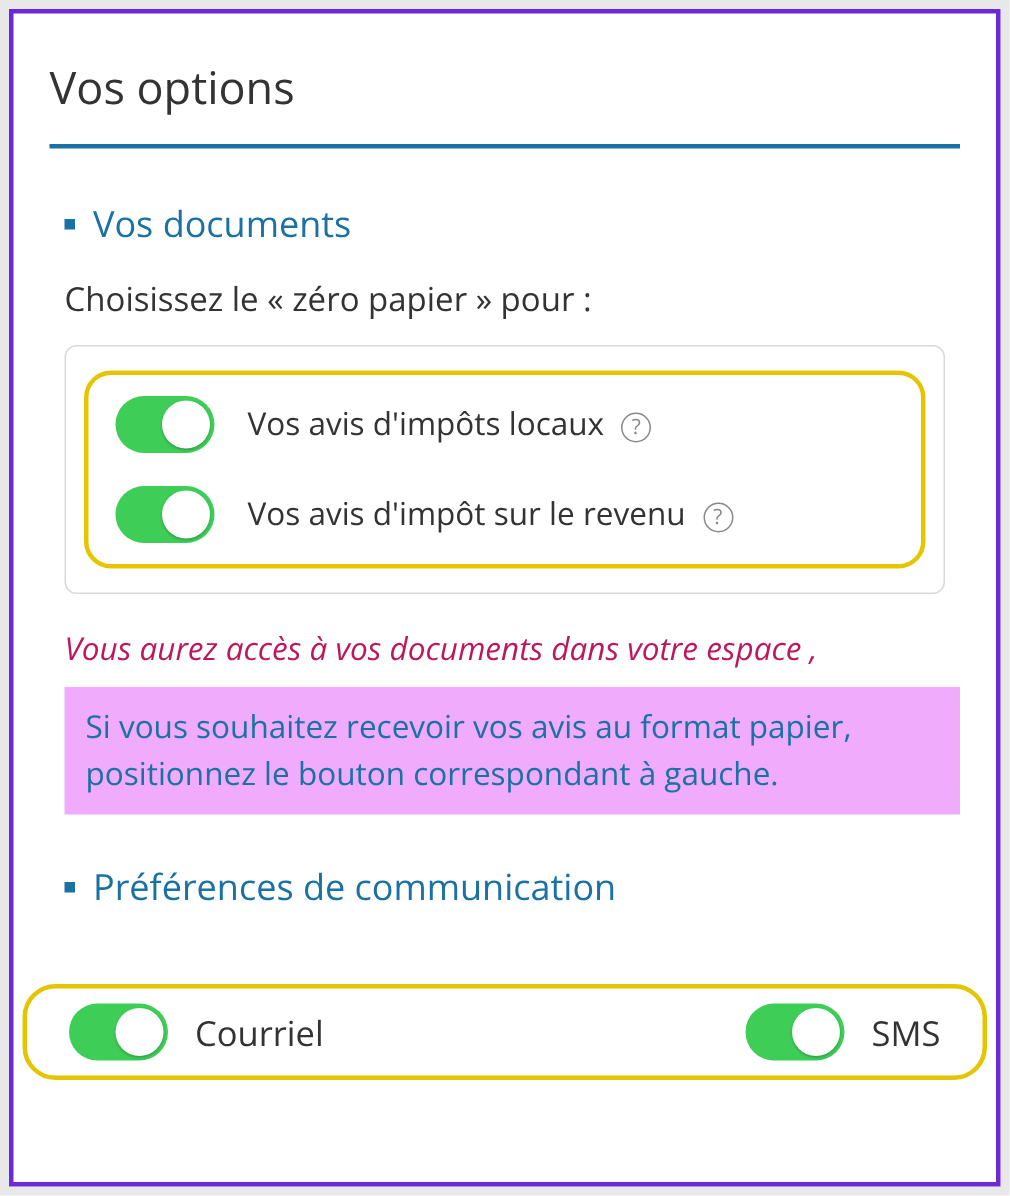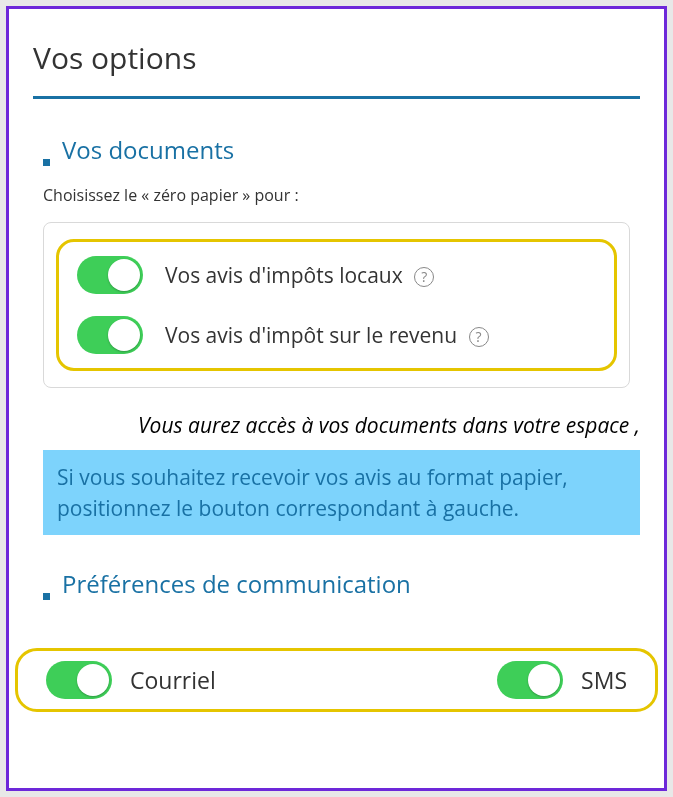--- a/index.html
+++ b/index.html
@@ -28,32 +28,32 @@
     .title-rule {
       border: none;
       border-top: 3px solid #1971a4;
       margin-bottom: 34px;
     }
     .section-heading {
       color: #1971a4;
       font-size: 24px;
       font-weight: 400;
       display: flex;
-      align-items: flex-end;
+      align-items: center;
       gap: 12px;
       margin: 0 0 18px 10px;
     }
     .bullet {
       display: inline-block;
       width: 7px;
       height: 7px;
       background: #1971a4;
     }
     .subtext {
-      font-size: 16px;
+      font-size: 22px;
       color: #333;
       margin: 0 0 16px 10px;
       white-space: nowrap;
       overflow: hidden;
     }
     .toggle-box {
       border: 1px solid #d9d9d9;
       border-radius: 8px;
       padding: 18px 14px 18px 14px;
       margin: 0 10px 22px 10px;
@@ -105,29 +105,28 @@
       font-size: 14px;
       align-items: center;
       justify-content: center;
       margin-left: 6px;
       vertical-align: 1px;
       cursor: help;
     }
     .italic-note {
       font-style: italic;
       font-size: 21px;
-      color: #000000;
+      color: #be185d;
       line-height: 1.45;
       margin: 0 0 10px 10px;
       white-space: nowrap;
       overflow: visible;
-      text-align: right;
     }
     .info-banner {
-      background: #7dd3fc;
+      background: #f0abfc;
       color: #1971a4;
       font-size: 21px;
       line-height: 1.45;
       padding: 12px 14px;
       margin: 0 0 32px 10px;
     }
     .comm-row-wrap {
       margin: 0 -18px;
     }
     .comm-row {

